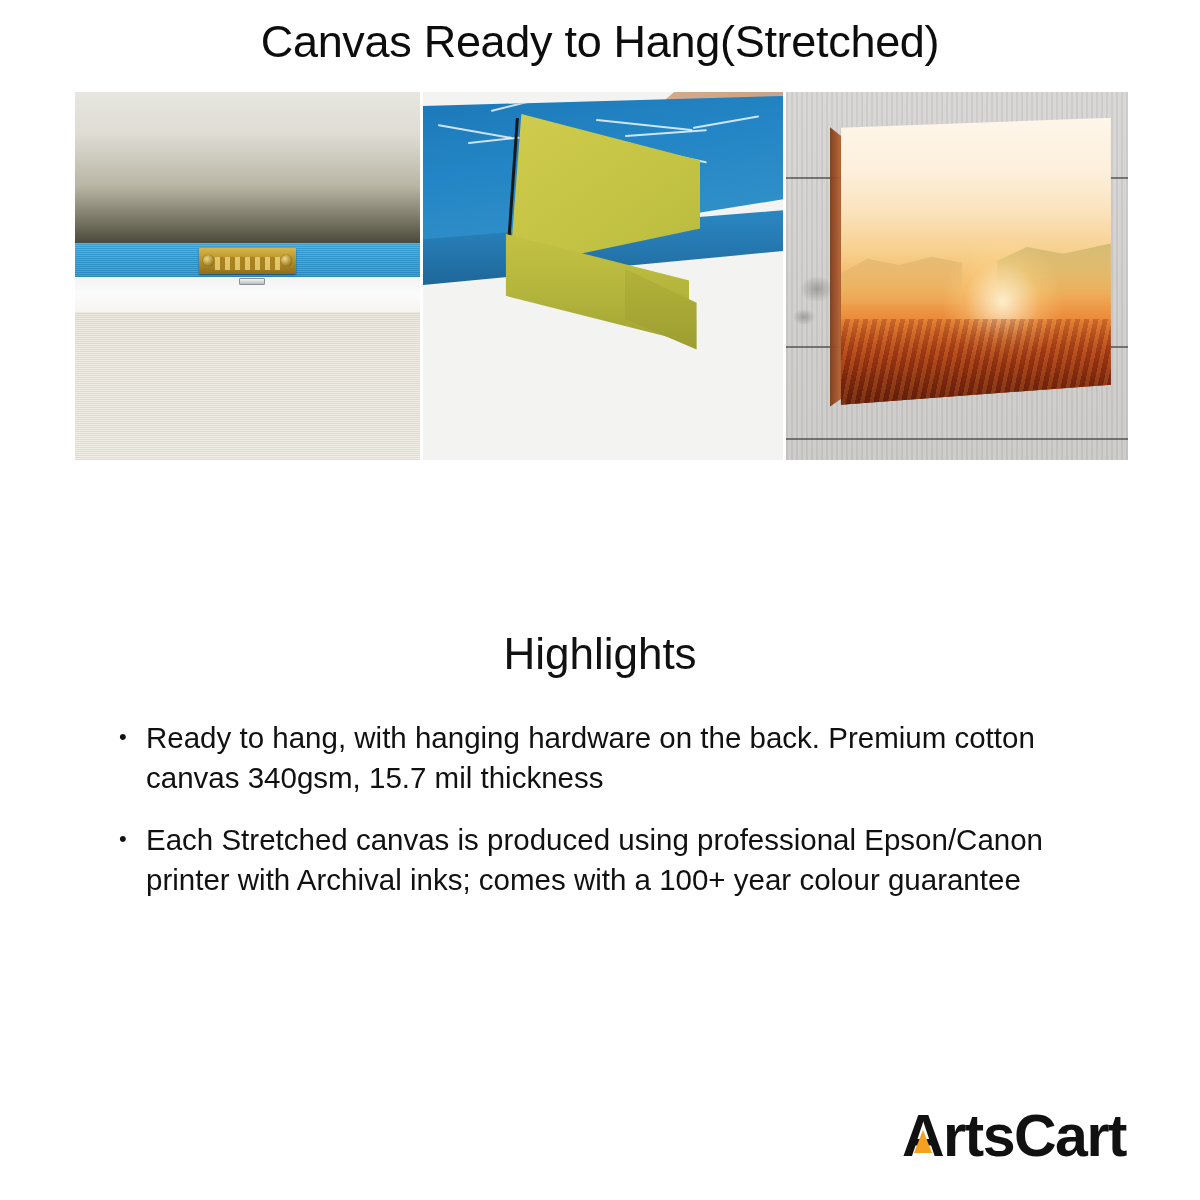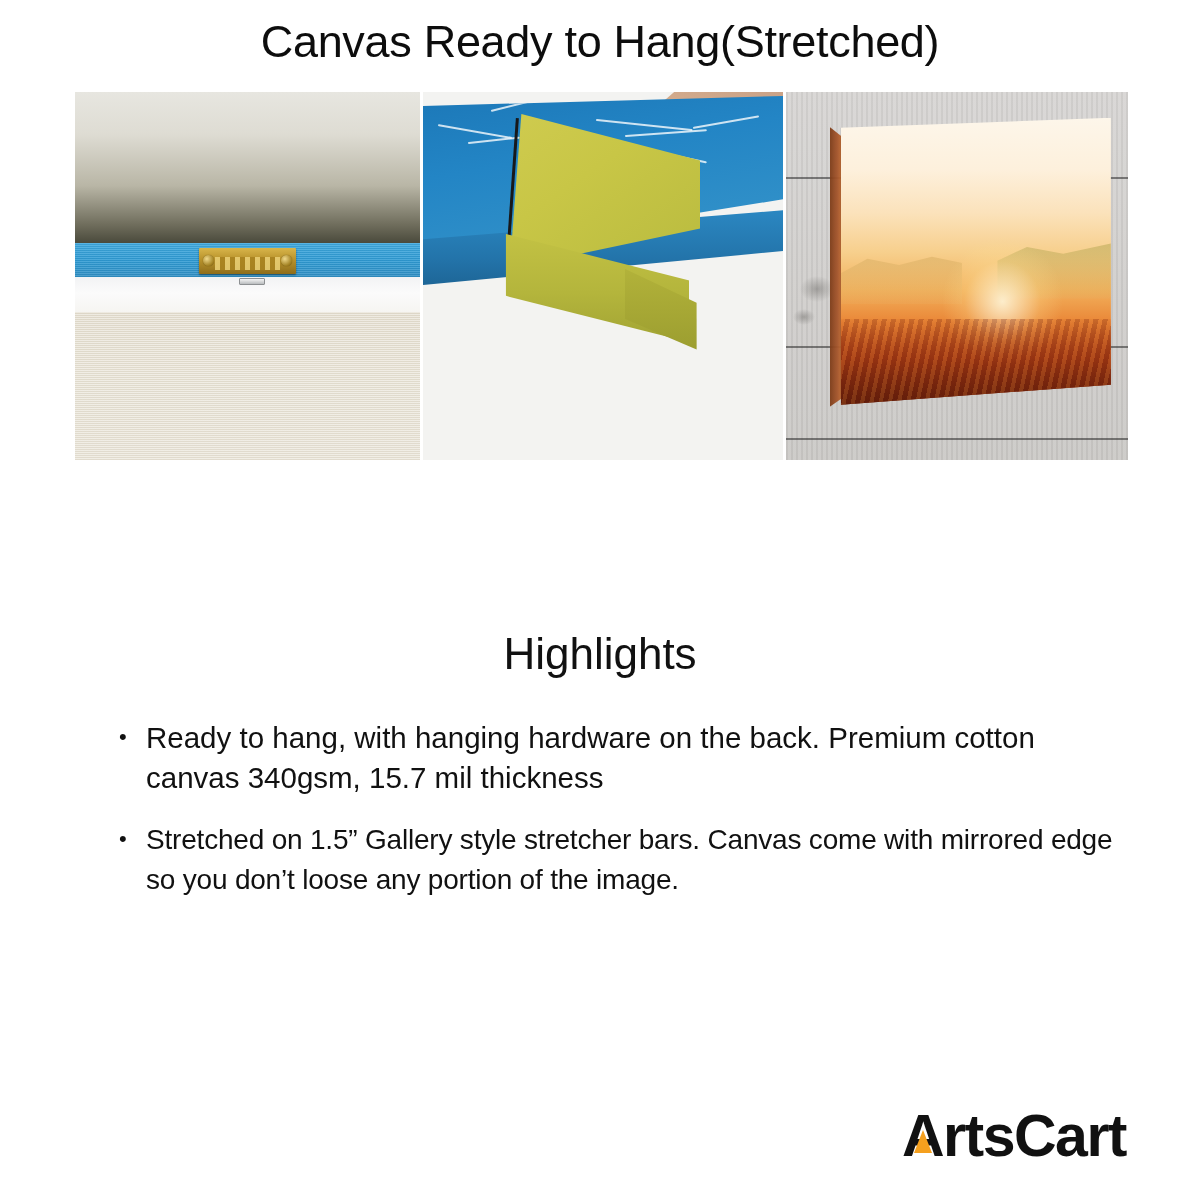--- a/index.html
+++ b/index.html
@@ -306,21 +306,21 @@
       </div>
     </div>
 
   </div>
 
 
   <div class="highlights">Highlights</div>
 
   <ul class="bullets">
     <li>Ready to hang,  with hanging hardware on the back.  Premium cotton canvas 340gsm, 15.7 mil thickness</li>
-    <li class="wide">Stretched on 1.5” Gallery style stretcher bars. Canvas come with mirrored edge so you don’t loose any portion of the image.</li>
+    <li>Each Stretched canvas is produced using professional Epson/Canon printer with Archival inks; comes with a 100+ year colour guarantee</li>
   </ul>
 
   <div class="logo">
     <span class="mark">
       <span class="tri"></span>
     </span>
     <span class="word" style="margin-left: -44px;">ArtsCart</span>
   </div>
 
 </div>

